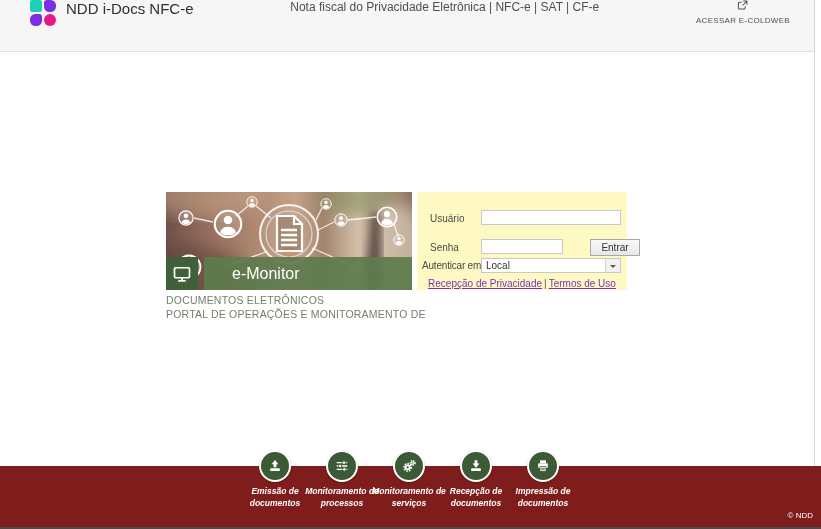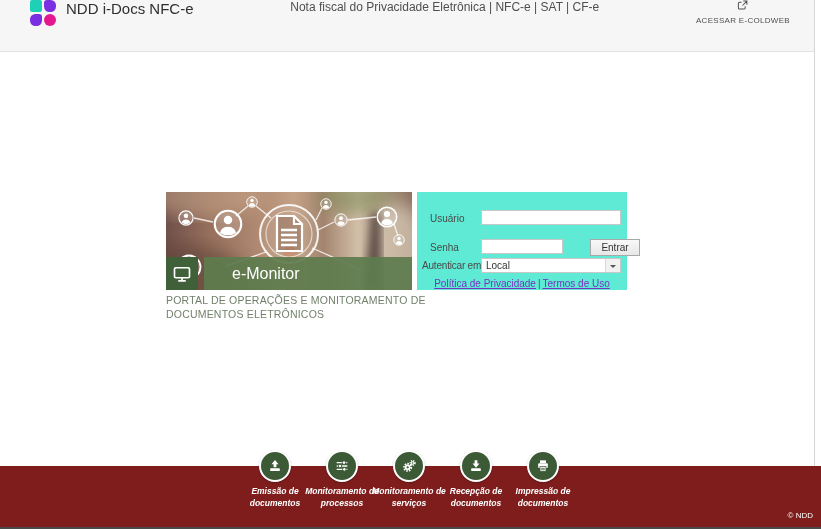--- a/index.html
+++ b/index.html
@@ -29,21 +29,21 @@
   .banner-bar{position:absolute;left:0;right:0;bottom:0;height:33px;display:flex;}
   .monitor-box{width:32px;height:33px;background:#40603a;display:flex;align-items:center;
                justify-content:center;flex:0 0 auto;}
   .bar-gap{width:6px;flex:0 0 auto;}
   .bar-rest{flex:1;background:rgba(94,124,78,.93);display:flex;align-items:center;
             padding-left:28px;color:#fff;font-size:16px;}
   .tagline{position:absolute;left:166px;top:294px;width:280px;font-size:10.5px;
            color:#72806b;line-height:1.32;letter-spacing:.2px;}
 
   
-  .login-panel{position:absolute;left:417px;top:192px;width:210px;height:98px;background:#5eead4;}
+  .login-panel{position:absolute;left:417px;top:192px;width:210px;height:98px;background:#fef9c3;}
   .login-panel .lbl{position:absolute;font-size:10px;color:#4a4a4a;white-space:nowrap;}
   .lbl-user{left:13px;top:21px;}
   .lbl-pass{left:13px;top:50px;}
   .lbl-auth{left:5px;top:68px;letter-spacing:-.2px;}
   .txt{position:absolute;height:15px;background:#fff;border:1px solid #c8c8c8;
        box-sizing:border-box;font-size:10px;padding:0 3px;outline:none;
        font-family:"Liberation Sans",sans-serif;}
   .txt-user{left:64px;top:18px;width:140px;}
   .txt-pass{left:64px;top:47px;width:82px;}
   .btn-entrar{position:absolute;left:173px;top:47px;width:50px;height:17px;
@@ -160,39 +160,39 @@
           <rect x="3" y="4.5" width="18" height="12" rx="1.5" fill="none" stroke="#fff" stroke-width="2"></rect>
           <path d="M12 16.5v3M7.5 20.3h9" stroke="#fff" stroke-width="2" fill="none"></path>
         </svg>
       </div>
       <div class="bar-gap"></div>
       <div class="bar-rest">e-Monitor</div>
     </div>
   </div>
 
   <div class="tagline">
+    <div>DOCUMENTOS ELETRÔNICOS</div>
     <div>PORTAL DE OPERAÇÕES E MONITORAMENTO DE</div>
-    <div>DOCUMENTOS ELETRÔNICOS</div>
   </div>
 
   <div class="login-panel">
     <span class="lbl lbl-user">Usuário</span>
     <input class="txt txt-user" type="text" style="">
     <span class="lbl lbl-pass">Senha</span>
     <input class="txt txt-pass" type="password" style="">
     <button class="btn-entrar">Entrar</button>
     <span class="lbl lbl-auth">Autenticar em</span>
     <div class="select">
       <span>Local</span>
       <span class="arrow-box">
           <b></b>
         </span>
     </div>
     <div class="links-row">
-      <a>Política de Privacidade</a><span class="sep">|</span><a>Termos de Uso</a>
+      <a>Recepção de Privacidade</a><span class="sep">|</span><a>Termos de Uso</a>
     </div>
   </div>
 
   <div class="footer">
 
     <div class="f-item" style="left:230px">
       <div class="f-circle">
         <svg width="16" height="16" viewBox="0 0 24 24" fill="#fff">
           <path d="M12 3l5.2 6.2h-3.1V14h-4.2V9.2H6.8z"></path>
           <rect x="4.8" y="15.2" width="14.4" height="4.4" rx="1"></rect>

